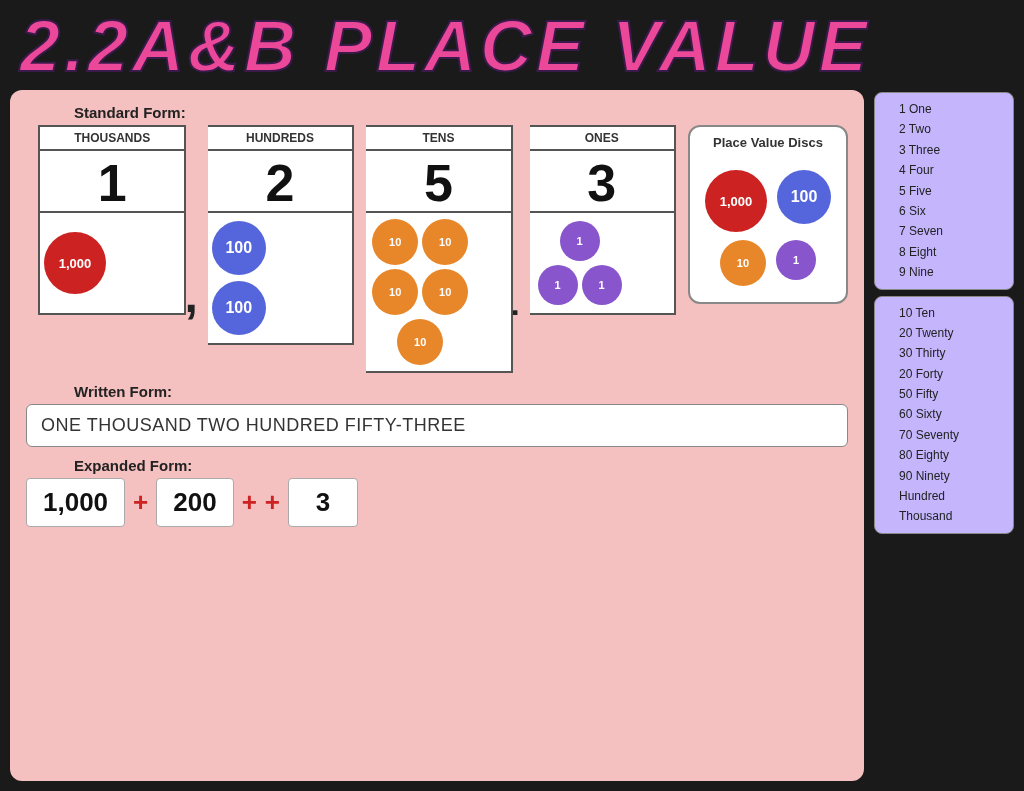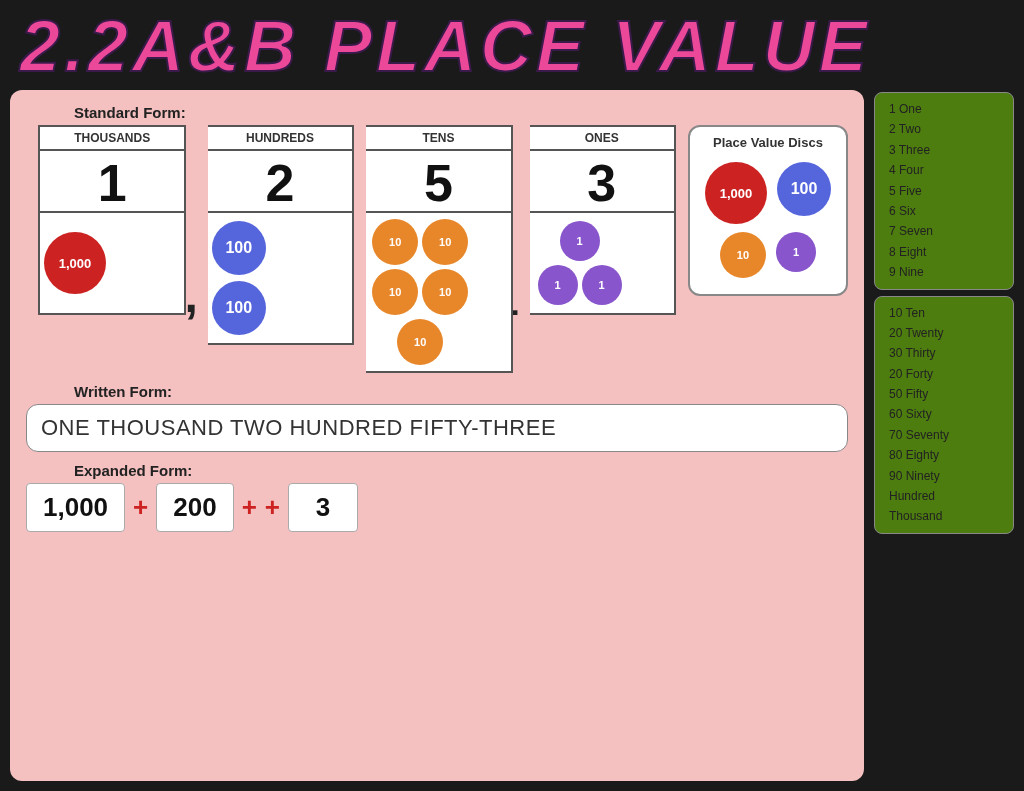--- a/index.html
+++ b/index.html
@@ -153,36 +153,36 @@
       flex-direction: column;
       align-items: center;
       padding: 8px;
       margin-left: 12px;
     }
     .pvd-title {
       font-size: 13px;
       font-weight: bold;
       color: #333;
       text-align: left;
-      margin-bottom: 12px;
+      margin-bottom: 20px;
     }
     .pvd-row {
       display: flex;
       gap: 10px;
       justify-content: center;
       margin-bottom: 8px;
     }
 
     
     .written-form-box {
       border: 1.5px solid #888;
-      border-radius: 12px;
+      border-radius: 6px;
       background: white;
       padding: 10px 14px;
-      font-size: 22px;
+      font-size: 18px;
       color: #333;
       letter-spacing: 0.5px;
     }
 
     
     .expanded-form-row {
       display: flex;
       align-items: center;
       gap: 8px;
       flex-wrap: wrap;
@@ -210,22 +210,22 @@
       flex-direction: column;
       gap: 6px;
       width: 140px;
       flex-shrink: 0;
       padding-top: 2px;
     }
 
     .ref-box {
       border: 1.5px solid #888;
       border-radius: 8px;
-      background: #4d7c0f;
-      padding: 6px 14px;
+      background: #c4b5fd;
+      padding: 6px 24px;
       font-size: 12px;
       line-height: 1.7;
       color: #222;
     }
 
     .standard-form-container {
       display: flex;
       align-items: flex-start;
       gap: 0;
     }

